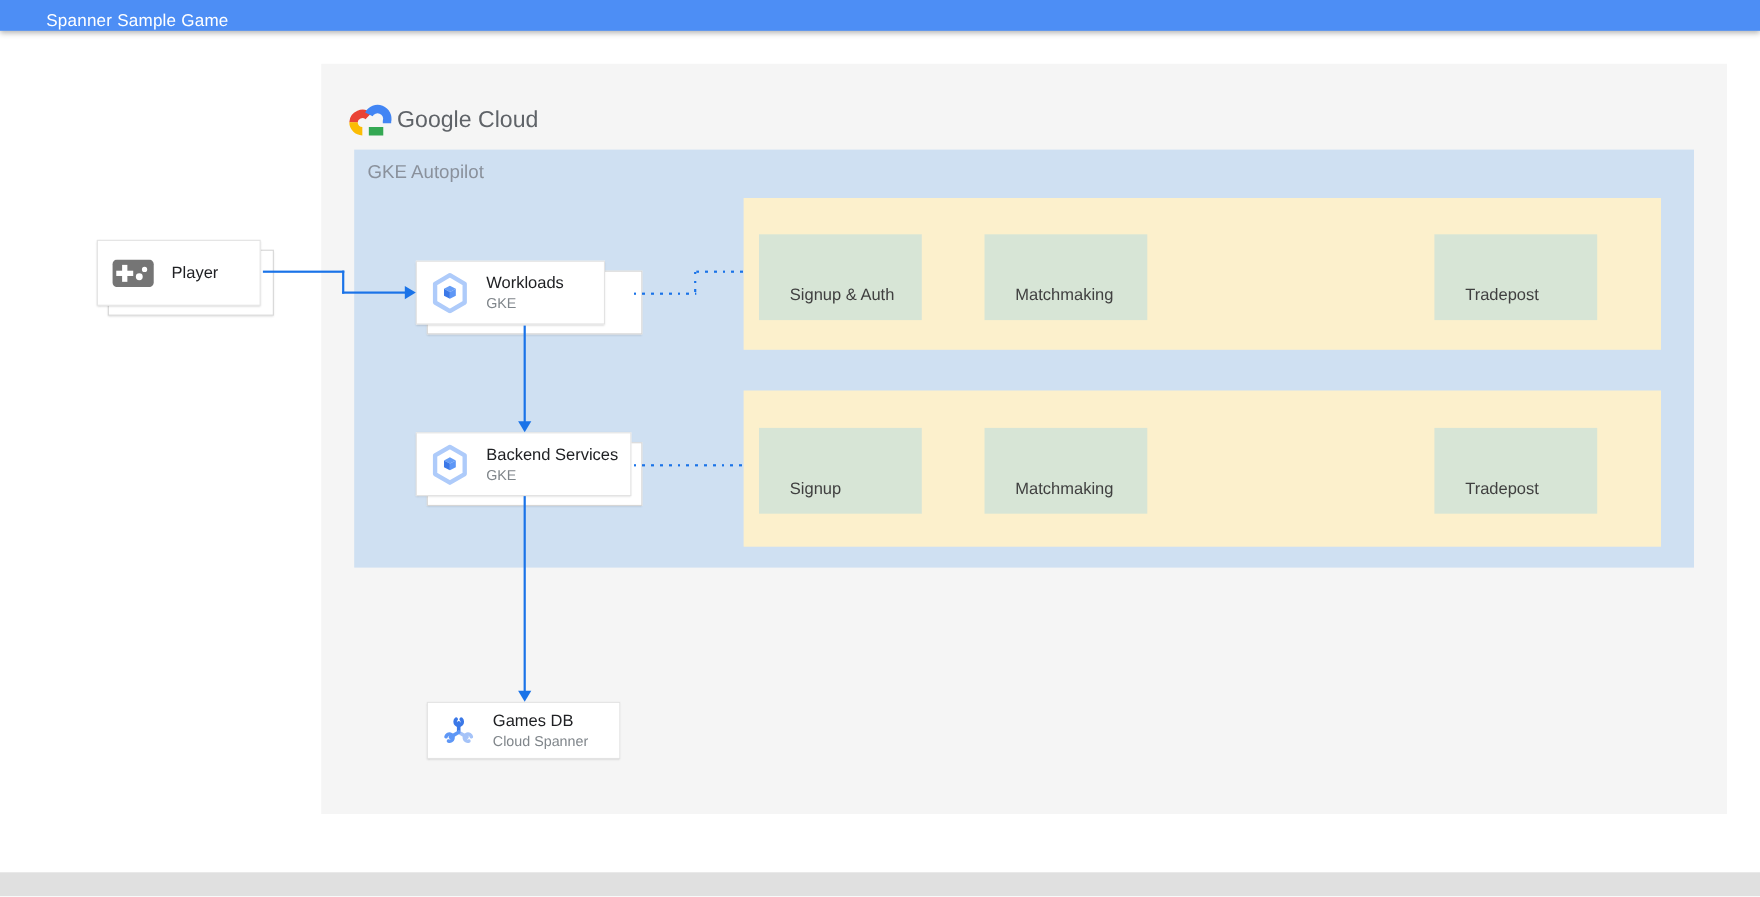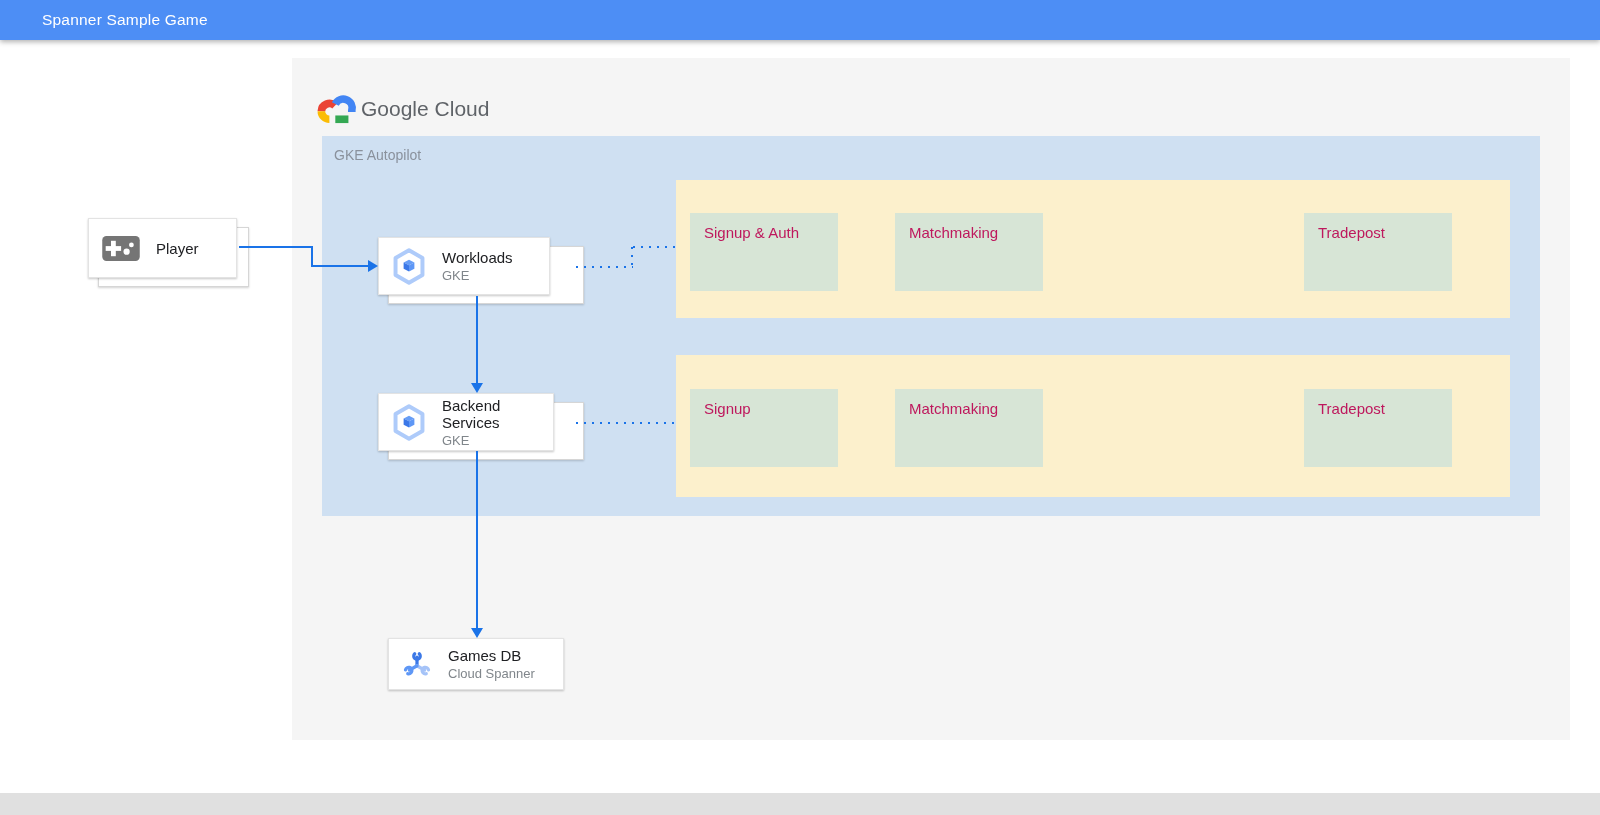--- a/index.html
+++ b/index.html
@@ -1,65 +1,65 @@
 <!DOCTYPE html>
 <html><head>
 <meta charset="utf-8">
 <style>
   * { margin:0; padding:0; box-sizing:border-box; }
   html,body { background:#ffffff; }
   body { font-family:"Liberation Sans","DejaVu Sans",sans-serif; }
   .stage { position:relative; width:1600px; height:815px; background:#ffffff; overflow:hidden; }
 
   
-  .app-header { position:absolute; left:0; top:0; width:1600px; height:40px;
+  .app-header { position:absolute; left:0; top:0; width:1600px; height:28px;
     background:#4d8ef5; z-index:20; box-shadow:0 2px 5px rgba(0,0,0,.3); }
   .app-title { display:block; line-height:40px; padding-left:42px; color:#ffffff;
     font-size:15.5px; font-weight:500; letter-spacing:.2px; }
 
   
   .footer-bar { position:absolute; left:0; top:793px; width:1600px; height:22px; background:#e0e0e0; }
 
   
   .diagram-panel { position:absolute; left:292px; top:58px; width:1278px; height:682px; background:#f5f5f5; }
 
   
   .gc-logo { position:absolute; left:315px; top:90px; height:38px; display:flex; align-items:center; gap:2px; z-index:5; }
   .gc-wordmark { font-size:21px; color:#5f6368; letter-spacing:0; }
 
   
   .gke-box { position:absolute; left:322px; top:136px; width:1218px; height:380px; background:#cfe0f2; }
-  .gke-label { position:absolute; left:12px; top:11px; font-size:14px; color:#8a919c;text-align:center; }
+  .gke-label { position:absolute; left:12px; top:11px; font-size:17px; color:#8a919c;text-align:center; }
 
   
   .band { position:absolute; left:676px; width:834px; background:#fcf0cc; }
   .band-1 { top:180px; height:138px; }
   .band-2 { top:355px; height:142px; }
   .service-box { position:absolute; width:148px; height:78px; background:#d7e5d6; }
   .band-1 .service-box { top:33px; }
   .band-2 .service-box { top:34px; }
   .sb-0 { left:14px; } .sb-1 { left:219px; } .sb-2 { left:423px; } .sb-3 { left:628px; }
-  .service-label { display:block; padding:11px 0 0 14px; font-size:15px; color:#be185d; }
+  .service-label { display:block; padding:11px 0 0 28px; font-size:15px; color:#404040;margin-top:36px; }
 
   
   .card-back { position:absolute; background:#ffffff; border:1px solid #d6d6d6;
     box-shadow:0 1px 2px rgba(0,0,0,.18); z-index:2; }
   .card { position:absolute; background:#ffffff; border:1px solid #e3e3e3;
     box-shadow:0 1px 2px rgba(0,0,0,.22); z-index:3; display:flex; align-items:center; }
   .card .icon-wrap { margin-left:13px; display:flex; align-items:center; }
   .card .text-wrap { margin-left:16px; }
   .card-title { font-size:15px; color:#202124; }
   .card-sub { font-size:13px; color:#80868b; margin-top:2px; }
 
   .player-back   { left:98px;  top:227px; width:151px; height:60px; }
   .player-card   { left:88px;  top:218px; width:149px; height:60px; }
   .workloads-back{ left:388px; top:246px; width:196px; height:58px; }
   .workloads-card{ left:378px; top:237px; width:172px; height:58px; }
   .backend-back  { left:388px; top:402px; width:196px; height:58px; }
-  .backend-card  { left:378px; top:393px; width:176px; height:58px; }
+  .backend-card  { left:378px; top:393px; width:196px; height:58px; }
   .gamesdb-card  { left:388px; top:638px; width:176px; height:52px; }
 
   
   .line { position:absolute; background:#1a73e8; z-index:4; }
   .c1a { left:239px; top:246px; width:74px; height:2px; }
   .c1b { left:311px; top:246px; width:2px;  height:21px; }
   .c1c { left:311px; top:265px; width:58px; height:2px; }
   .c2  { left:476px; top:296px; width:2px;  height:88px; }
   .c3  { left:476px; top:451px; width:2px;  height:178px; }
   .arrow-right { position:absolute; width:0; height:0; z-index:4;

